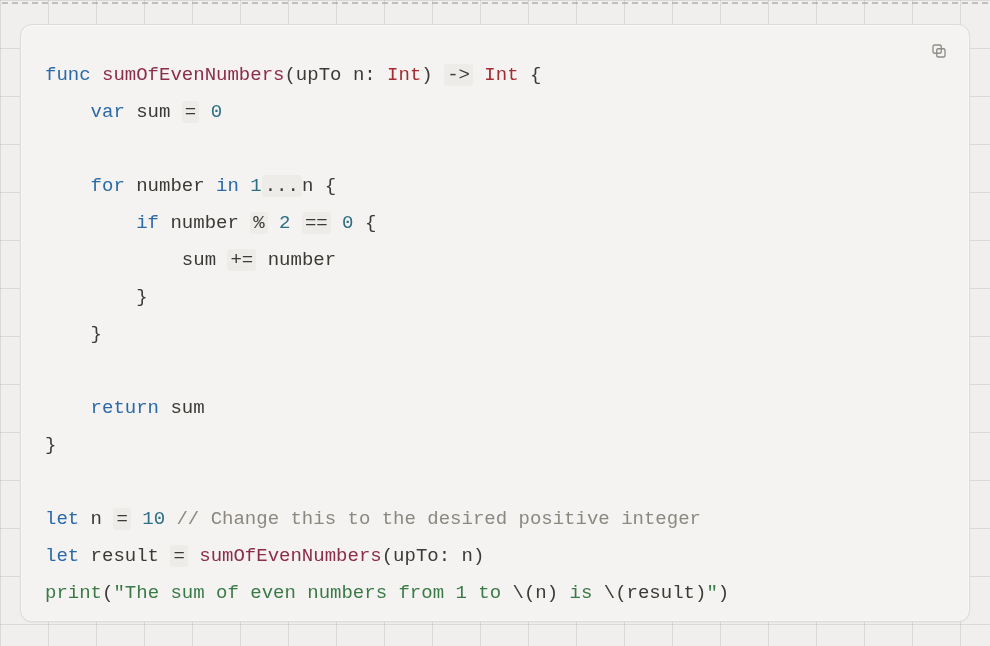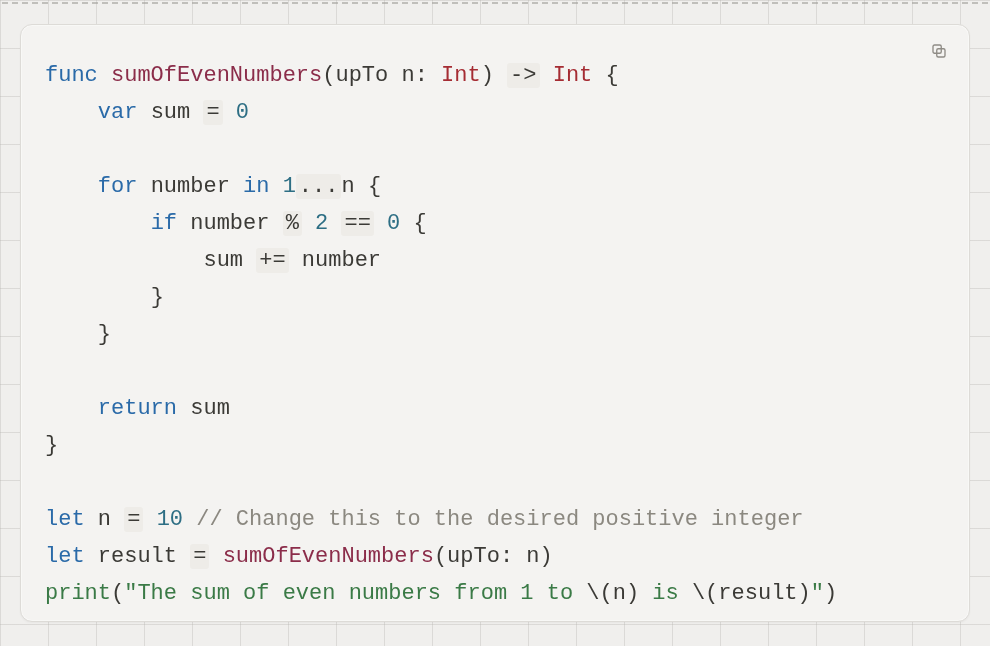--- a/index.html
+++ b/index.html
@@ -43,21 +43,21 @@
     height: 28px;
     display: flex;
     align-items: center;
     justify-content: center;
     border-radius: 6px;
     color: #8f8c86;
     cursor: pointer;
   }
   pre.code {
     margin: 0;
-    font-size: 22px;
+    font-size: 19px;
     line-height: 37px;
     white-space: pre;
     color: #3b3a36;
     font-family: inherit;
   }
   .tk-keyword   { color: #2a6aa8; }           
   .tk-funcname  { color: #8b2d4a; }           
   .tk-param     { color: #3b3a36; }
   .tk-type      { color: #a52c33; }           
   .tk-builtin   { color: #3a7a46; }           

